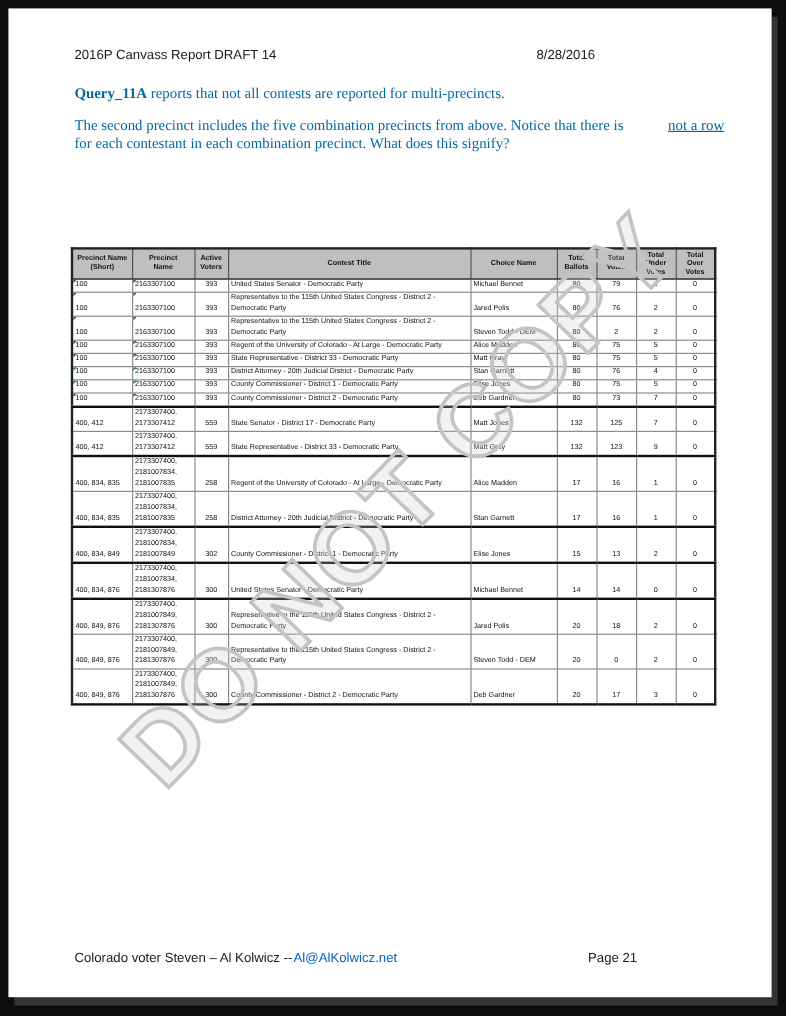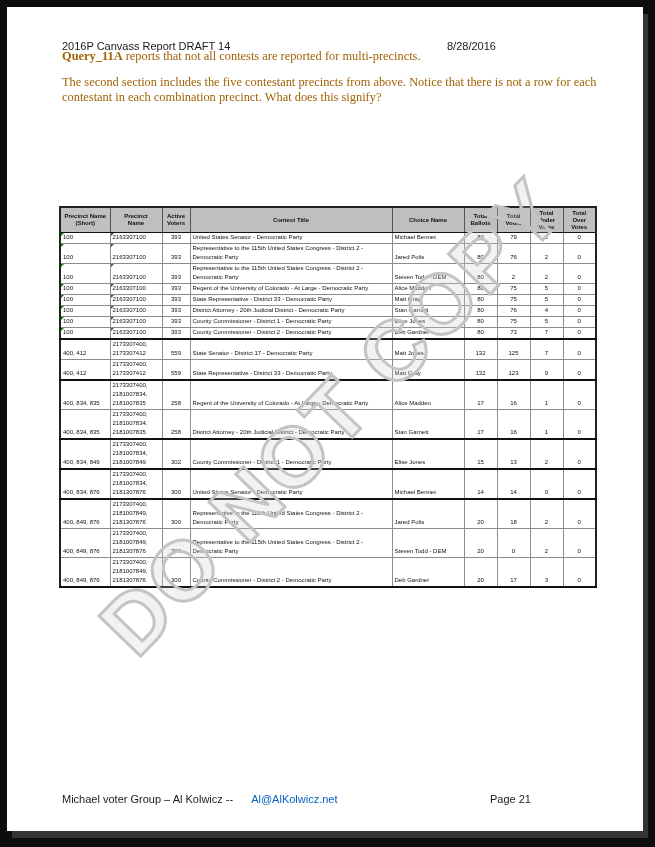--- a/index.html
+++ b/index.html
@@ -14,32 +14,32 @@
     position:absolute;left:7px;top:7px;
     width:636px;height:824px;
     background:#ffffff;
     box-shadow:5px 7px 0 rgba(85,85,85,.55);
     overflow:hidden;
   }
   
   .doc-header{position:absolute;top:33px;left:55px;font-size:11px;color:#1a1a1a;}
   .doc-date{position:absolute;top:33px;left:440px;font-size:11px;color:#1a1a1a;}
   .doc-footer{position:absolute;top:786px;left:55px;width:540px;font-size:11px;color:#1a1a1a;}
-  .doc-footer .email{color:#0563C1;text-decoration:none;margin-left:18px;}
+  .doc-footer .email{color:#0563C1;text-decoration:none;margin-left:1px;}
   .page-num{position:absolute;top:786px;left:483px;font-size:11px;color:#1a1a1a;}
   
   .body-copy{
-    position:absolute;top:42px;left:55px;width:543px;
+    position:absolute;top:64px;left:55px;width:543px;
     font-family:"Liberation Serif",serif;
-    font-size:12.4px;line-height:15.6px;color:#a16207;
+    font-size:12.4px;line-height:15.6px;color:#0369a1;
   }
   .body-copy p{margin:0 0 7px 0;}
   .body-copy .query-line{margin-bottom:10px;}
   .query-label{font-weight:bold;}
-  .u{}
+  .u{text-decoration:underline;margin-left:34px;}
   
   .sov-table-wrap{position:absolute;left:52px;top:199px;}
   table.sov{
     border-collapse:collapse;table-layout:fixed;
     font-family:"Liberation Sans",sans-serif;
     font-size:6px;line-height:9px;color:#111;
     border:2px solid #222;
   }
   table.sov th{
     background:#BFBFBF;font-weight:bold;text-align:center;vertical-align:middle;
@@ -75,21 +75,21 @@
 </head>
 <body>
 
 <div class="page">
 
   <div class="doc-header">2016P Canvass Report DRAFT 14</div>
   <div class="doc-date">8/28/2016</div>
 
   <div class="body-copy">
     <p class="query-line"><span class="query-label">Query_11A</span><span> reports that not all contests are reported for multi-precincts.</span></p>
-    <p><span>The second section includes the five contestant precincts from above. Notice that there is </span><span class="u">not a row</span><span> for each contestant in each combination precinct. What does this signify?</span></p>
+    <p><span>The second precinct includes the five combination precincts from above. Notice that there is </span><span class="u">not a row</span><span> for each contestant in each combination precinct. What does this signify?</span></p>
   </div>
 
   <div class="sov-table-wrap">
     <table class="sov">
       <colgroup>
         <col style="width:50px">
           <col style="width:52px">
           <col style="width:28px">
         <col style="width:202px">
           <col style="width:72px">
@@ -324,17 +324,17 @@
             <td class="c7">3</td>
             <td class="c8">0</td>
           </tr>
         </tbody>
     </table>
   </div>
 
   <div class="watermark">DO NOT COPY</div>
 
   <div class="doc-footer">
-    <span>Michael voter Group – Al Kolwicz --</span><a class="email" href="#">Al@AlKolwicz.net</a>
+    <span>Colorado voter Steven – Al Kolwicz --</span><a class="email" href="#">Al@AlKolwicz.net</a>
   </div>
   <div class="page-num">Page 21</div>
 
 </div>
 
 </body></html>

